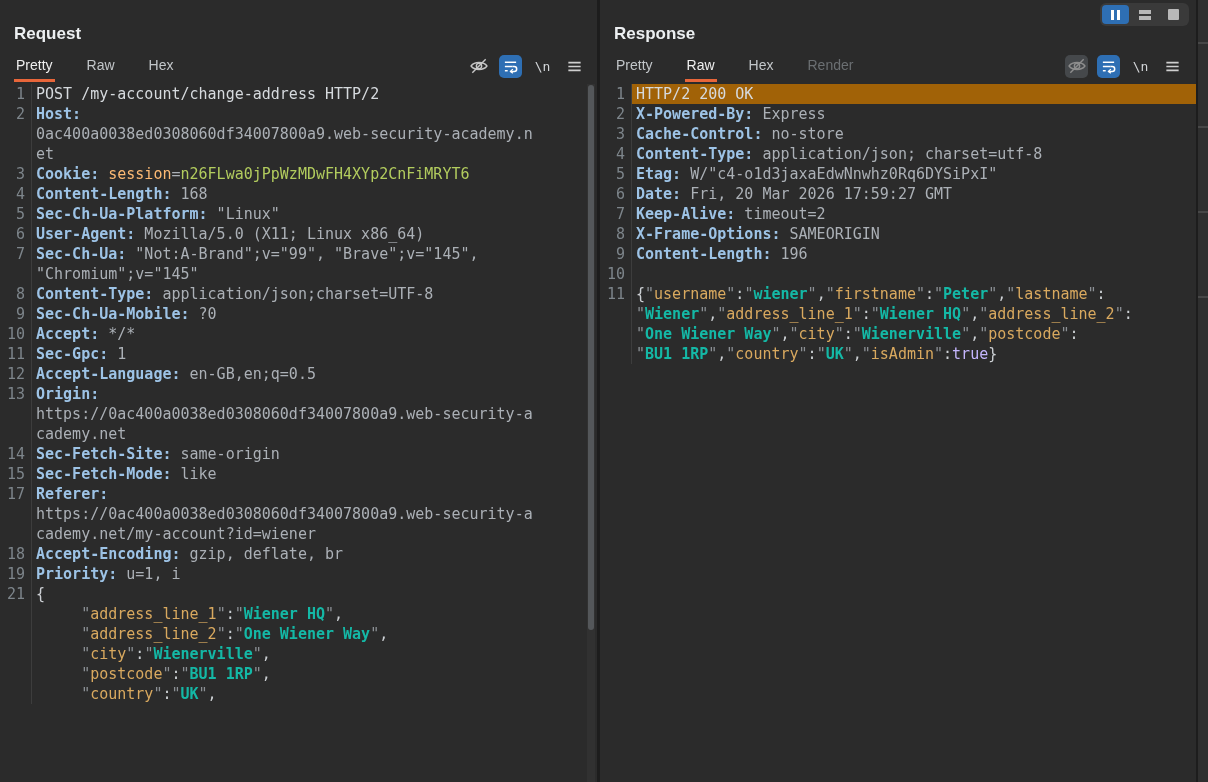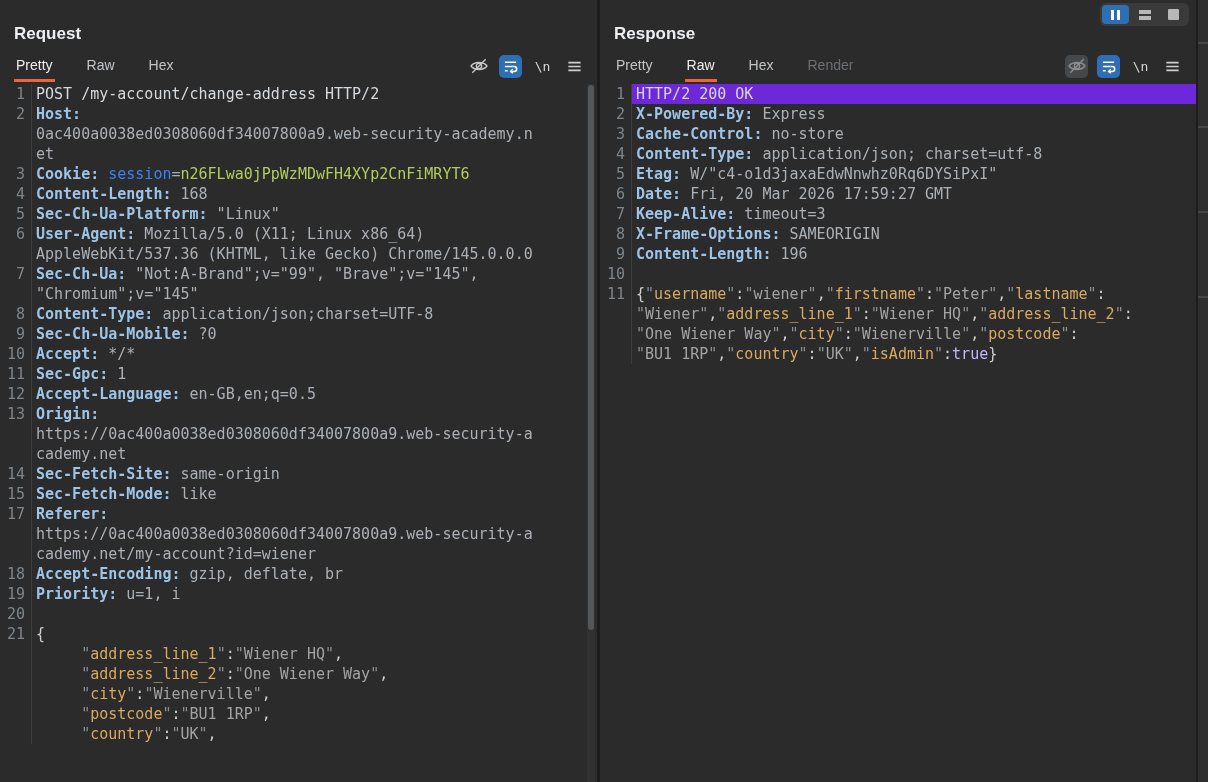--- a/index.html
+++ b/index.html
@@ -19,28 +19,28 @@
   .icon-btn.blue{background:#2e6fb4;}
   .icon-btn.pressed{background:#45484b;}
   .nl-label{font-family:"DejaVu Sans Mono",monospace;font-size:13px;color:#d2d5d8;}
   
   .editor{position:absolute;left:0;right:0;top:84px;bottom:0;overflow:hidden;
     font-family:"DejaVu Sans Mono",monospace;font-size:15px;line-height:20px;}
   .crow{display:flex;height:20px;white-space:pre;}
   .gut{width:32px;min-width:32px;box-sizing:border-box;text-align:right;padding-right:6px;color:#7d858b;
     border-right:1px solid #3d3d3d;}
   .cline{flex:1;padding-left:4px;}
-  .crow.hl .cline{background:#6d28d9;}
+  .crow.hl .cline{background:#a16207;}
   .t-m{color:#d6dade;margin-top:8px;}
   .t-h{color:#9dc3e6;font-weight:bold;}
   .t-v{color:#abb0b6;}
-  .t-cn{color:#3b82f6;}
+  .t-cn{color:#fdba74;}
   .t-cv{color:#b2cc5e;}
   .t-k{color:#d9a95f;}
-  .t-s{color:#a3a3a3;}
+  .t-s{color:#14b8a6;font-weight:bold;}
   .t-q{color:#8b9095;}
   .t-p{color:#ccd0d4;}
   .t-b{color:#c4b5fd;}
   
   .vscroll{position:absolute;right:2px;top:84px;bottom:0;width:8px;background:#313131;}
   .vscroll .thumb{position:absolute;left:1px;top:1px;width:6px;height:545px;background:#54575a;border-radius:3px;}
   
   #panel-divider{position:absolute;left:597px;top:0;width:3px;height:782px;background:#1d1d1d;}
   
   #layout-group{position:absolute;left:1100px;top:3px;width:89px;height:23px;background:#3a3a3a;
@@ -94,39 +94,37 @@
   </div>
   <div class="editor" id="req-editor">
       <div class="crow"><span class="gut">1</span><span class="cline"><span class="t-m">POST /my-account/change-address HTTP/2</span></span></div>
       <div class="crow"><span class="gut">2</span><span class="cline"><span class="t-h">Host:</span></span></div>
       <div class="crow"><span class="gut"></span><span class="cline"><span class="t-v">0ac400a0038ed0308060df34007800a9.web-security-academy.n</span></span></div>
       <div class="crow"><span class="gut"></span><span class="cline"><span class="t-v">et</span></span></div>
       <div class="crow"><span class="gut">3</span><span class="cline"><span class="t-h">Cookie:</span><span class="t-v"> </span><span class="t-cn">session</span><span class="t-v">=</span><span class="t-cv">n26FLwa0jPpWzMDwFH4XYp2CnFiMRYT6</span></span></div>
       <div class="crow"><span class="gut">4</span><span class="cline"><span class="t-h">Content-Length:</span><span class="t-v"> 168</span></span></div>
       <div class="crow"><span class="gut">5</span><span class="cline"><span class="t-h">Sec-Ch-Ua-Platform:</span><span class="t-v"> "Linux"</span></span></div>
       <div class="crow"><span class="gut">6</span><span class="cline"><span class="t-h">User-Agent:</span><span class="t-v"> Mozilla/5.0 (X11; Linux x86_64)</span></span></div>
-      <div class="crow"><span class="gut"></span><span class="cline"><span class="t-v">AppleWebKit/537.36 (KHTML, like Gecko) Chrome/145.0.0.0</span></span></div>
       <div class="crow"><span class="gut">7</span><span class="cline"><span class="t-h">Sec-Ch-Ua:</span><span class="t-v"> "Not:A-Brand";v="99", "Brave";v="145",</span></span></div>
       <div class="crow"><span class="gut"></span><span class="cline"><span class="t-v">"Chromium";v="145"</span></span></div>
       <div class="crow"><span class="gut">8</span><span class="cline"><span class="t-h">Content-Type:</span><span class="t-v"> application/json;charset=UTF-8</span></span></div>
       <div class="crow"><span class="gut">9</span><span class="cline"><span class="t-h">Sec-Ch-Ua-Mobile:</span><span class="t-v"> ?0</span></span></div>
       <div class="crow"><span class="gut">10</span><span class="cline"><span class="t-h">Accept:</span><span class="t-v"> */*</span></span></div>
       <div class="crow"><span class="gut">11</span><span class="cline"><span class="t-h">Sec-Gpc:</span><span class="t-v"> 1</span></span></div>
       <div class="crow"><span class="gut">12</span><span class="cline"><span class="t-h">Accept-Language:</span><span class="t-v"> en-GB,en;q=0.5</span></span></div>
       <div class="crow"><span class="gut">13</span><span class="cline"><span class="t-h">Origin:</span></span></div>
       <div class="crow"><span class="gut"></span><span class="cline"><span class="t-v">https://0ac400a0038ed0308060df34007800a9.web-security-a</span></span></div>
       <div class="crow"><span class="gut"></span><span class="cline"><span class="t-v">cademy.net</span></span></div>
       <div class="crow"><span class="gut">14</span><span class="cline"><span class="t-h">Sec-Fetch-Site:</span><span class="t-v"> same-origin</span></span></div>
       <div class="crow"><span class="gut">15</span><span class="cline"><span class="t-h">Sec-Fetch-Mode:</span><span class="t-v"> like</span></span></div>
       <div class="crow"><span class="gut">17</span><span class="cline"><span class="t-h">Referer:</span></span></div>
       <div class="crow"><span class="gut"></span><span class="cline"><span class="t-v">https://0ac400a0038ed0308060df34007800a9.web-security-a</span></span></div>
       <div class="crow"><span class="gut"></span><span class="cline"><span class="t-v">cademy.net/my-account?id=wiener</span></span></div>
       <div class="crow"><span class="gut">18</span><span class="cline"><span class="t-h">Accept-Encoding:</span><span class="t-v"> gzip, deflate, br</span></span></div>
       <div class="crow"><span class="gut">19</span><span class="cline"><span class="t-h">Priority:</span><span class="t-v"> u=1, i</span></span></div>
-      <div class="crow"><span class="gut">20</span><span class="cline"></span></div>
       <div class="crow"><span class="gut">21</span><span class="cline"><span class="t-p">{</span></span></div>
       <div class="crow"><span class="gut"></span><span class="cline"><span class="t-v">     </span><span class="t-q">"</span><span class="t-k">address_line_1</span><span class="t-q">"</span><span class="t-p">:</span><span class="t-q">"</span><span class="t-s">Wiener HQ</span><span class="t-q">"</span><span class="t-p">,</span></span></div>
       <div class="crow"><span class="gut"></span><span class="cline"><span class="t-v">     </span><span class="t-q">"</span><span class="t-k">address_line_2</span><span class="t-q">"</span><span class="t-p">:</span><span class="t-q">"</span><span class="t-s">One Wiener Way</span><span class="t-q">"</span><span class="t-p">,</span></span></div>
       <div class="crow"><span class="gut"></span><span class="cline"><span class="t-v">     </span><span class="t-q">"</span><span class="t-k">city</span><span class="t-q">"</span><span class="t-p">:</span><span class="t-q">"</span><span class="t-s">Wienerville</span><span class="t-q">"</span><span class="t-p">,</span></span></div>
       <div class="crow"><span class="gut"></span><span class="cline"><span class="t-v">     </span><span class="t-q">"</span><span class="t-k">postcode</span><span class="t-q">"</span><span class="t-p">:</span><span class="t-q">"</span><span class="t-s">BU1 1RP</span><span class="t-q">"</span><span class="t-p">,</span></span></div>
       <div class="crow"><span class="gut"></span><span class="cline"><span class="t-v">     </span><span class="t-q">"</span><span class="t-k">country</span><span class="t-q">"</span><span class="t-p">:</span><span class="t-q">"</span><span class="t-s">UK</span><span class="t-q">"</span><span class="t-p">,</span></span></div>
     </div>
   <div class="vscroll">
     <div class="thumb"></div>
   </div>
@@ -168,21 +166,21 @@
       </svg>
     </div>
   </div>
   <div class="editor" id="resp-editor">
       <div class="crow hl"><span class="gut">1</span><span class="cline"><span class="t-m">HTTP/2 200 OK</span></span></div>
       <div class="crow"><span class="gut">2</span><span class="cline"><span class="t-h">X-Powered-By:</span><span class="t-v"> Express</span></span></div>
       <div class="crow"><span class="gut">3</span><span class="cline"><span class="t-h">Cache-Control:</span><span class="t-v"> no-store</span></span></div>
       <div class="crow"><span class="gut">4</span><span class="cline"><span class="t-h">Content-Type:</span><span class="t-v"> application/json; charset=utf-8</span></span></div>
       <div class="crow"><span class="gut">5</span><span class="cline"><span class="t-h">Etag:</span><span class="t-v"> W/"c4-o1d3jaxaEdwNnwhz0Rq6DYSiPxI"</span></span></div>
       <div class="crow"><span class="gut">6</span><span class="cline"><span class="t-h">Date:</span><span class="t-v"> Fri, 20 Mar 2026 17:59:27 GMT</span></span></div>
-      <div class="crow"><span class="gut">7</span><span class="cline"><span class="t-h">Keep-Alive:</span><span class="t-v"> timeout=3</span></span></div>
+      <div class="crow"><span class="gut">7</span><span class="cline"><span class="t-h">Keep-Alive:</span><span class="t-v"> timeout=2</span></span></div>
       <div class="crow"><span class="gut">8</span><span class="cline"><span class="t-h">X-Frame-Options:</span><span class="t-v"> SAMEORIGIN</span></span></div>
       <div class="crow"><span class="gut">9</span><span class="cline"><span class="t-h">Content-Length:</span><span class="t-v"> 196</span></span></div>
       <div class="crow"><span class="gut">10</span><span class="cline"></span></div>
       <div class="crow"><span class="gut">11</span><span class="cline"><span class="t-p">{</span><span class="t-q">"</span><span class="t-k">username</span><span class="t-q">"</span><span class="t-p">:</span><span class="t-q">"</span><span class="t-s">wiener</span><span class="t-q">"</span><span class="t-p">,</span><span class="t-q">"</span><span class="t-k">firstname</span><span class="t-q">"</span><span class="t-p">:</span><span class="t-q">"</span><span class="t-s">Peter</span><span class="t-q">"</span><span class="t-p">,</span><span class="t-q">"</span><span class="t-k">lastname</span><span class="t-q">"</span><span class="t-p">:</span></span></div>
       <div class="crow"><span class="gut"></span><span class="cline"><span class="t-q">"</span><span class="t-s">Wiener</span><span class="t-q">"</span><span class="t-p">,</span><span class="t-q">"</span><span class="t-k">address_line_1</span><span class="t-q">"</span><span class="t-p">:</span><span class="t-q">"</span><span class="t-s">Wiener HQ</span><span class="t-q">"</span><span class="t-p">,</span><span class="t-q">"</span><span class="t-k">address_line_2</span><span class="t-q">"</span><span class="t-p">:</span></span></div>
       <div class="crow"><span class="gut"></span><span class="cline"><span class="t-q">"</span><span class="t-s">One Wiener Way</span><span class="t-q">"</span><span class="t-p">,</span><span class="t-q">"</span><span class="t-k">city</span><span class="t-q">"</span><span class="t-p">:</span><span class="t-q">"</span><span class="t-s">Wienerville</span><span class="t-q">"</span><span class="t-p">,</span><span class="t-q">"</span><span class="t-k">postcode</span><span class="t-q">"</span><span class="t-p">:</span></span></div>
       <div class="crow"><span class="gut"></span><span class="cline"><span class="t-q">"</span><span class="t-s">BU1 1RP</span><span class="t-q">"</span><span class="t-p">,</span><span class="t-q">"</span><span class="t-k">country</span><span class="t-q">"</span><span class="t-p">:</span><span class="t-q">"</span><span class="t-s">UK</span><span class="t-q">"</span><span class="t-p">,</span><span class="t-q">"</span><span class="t-k">isAdmin</span><span class="t-q">"</span><span class="t-p">:</span><span class="t-b">true</span><span class="t-p">}</span></span></div>
     </div>
 </div>
 

